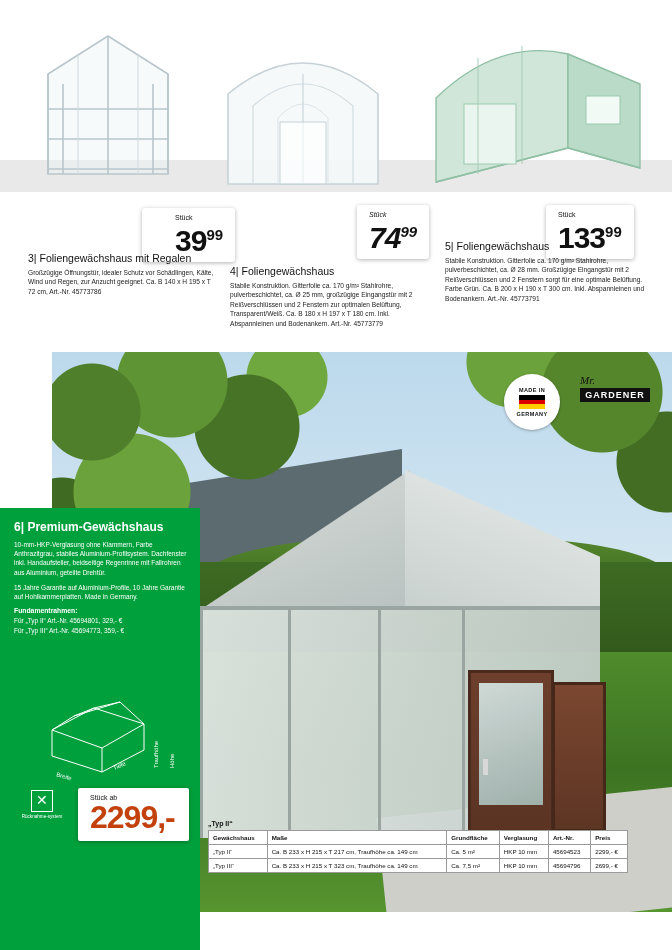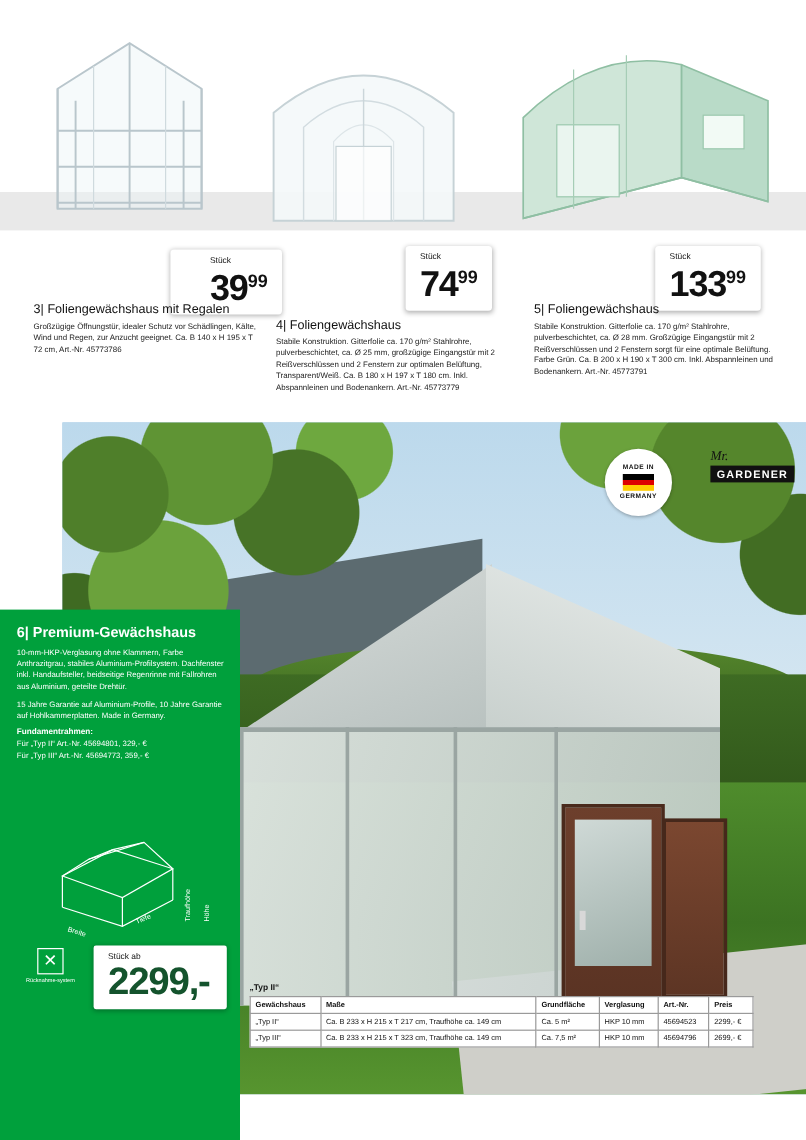--- a/index.html
+++ b/index.html
@@ -27,29 +27,29 @@
   
   .price-tag {
     position:absolute; background:#fff; border-radius:3px;
     box-shadow:0 1px 4px rgba(0,0,0,.30);
     padding:6px 12px 6px 12px; text-align:left;
   }
   .price-tag .stueck { font-size:7px; color:#111; line-height:8px; margin-bottom:-2px; }
   .price-tag .amount { font-weight:bold; font-size:30px; line-height:30px; letter-spacing:-1px; color:#111; }
   .price-tag .amount .cents { font-size:15px; vertical-align:super; letter-spacing:0; }
   .pt3 { left:142px; top:208px;padding-left:33px; }
-  .pt4 { left:338px; top:205px; }
+  .pt4 { left:357px; top:205px;font-style:italic; }
   .pt5 { left:546px; top:205px; }
 
   .prod-block { position:absolute; width:200px; }
   .prod-block h3 { font-size:10.5px; color:#111; font-weight:normal; margin-bottom:4px; }
   .prod-block p  { font-size:6.6px; color:#222; line-height:9.4px; }
   .pb3 { left:28px; top:252px; width:186px; }
   .pb4 { left:230px; top:265px; width:196px; }
-  .pb5 { left:445px; top:252px; width:212px; }
+  .pb5 { left:445px; top:240px; width:212px; }
 
   
   .hero { position:absolute; left:52px; top:352px; width:620px; height:560px;
      background: linear-gradient(#9fc6e4, #cfe3f1); overflow:hidden; }
 
   
   .sky { position:absolute; inset:0; background:linear-gradient(#bcd9ec 0%, #dceaf3 55%, #cfe0ea 100%); }
   .foliage-l { position:absolute; left:-20px; top:-10px; width:330px; height:270px;
      background:
        radial-gradient(circle at 60px 70px, #4f7f2a 0 48px, transparent 49px),
@@ -95,21 +95,21 @@
      background:linear-gradient(#7b4730,#5d3524); border:3px solid #46281b; }
 
   
   .badge-made { position:absolute; left:452px; top:22px; width:56px; height:56px;
      border-radius:50%; background:#fff; box-shadow:0 1px 3px rgba(0,0,0,.3);
      display:flex; flex-direction:column; align-items:center; justify-content:center; }
   .badge-made .t1 { font-size:5.5px; font-weight:bold; color:#111; letter-spacing:.4px;}
   .badge-made .flag { width:26px; height:14px; margin:2px 0;
      background:linear-gradient(#000 0 33.3%, #d00 33.3% 66.6%, #fc0 66.6% 100%); }
   .badge-made .t2 { font-size:5.5px; font-weight:bold; color:#111; letter-spacing:.4px;}
-  .badge-brand { position:absolute; left:528px; top:22px; width:70px; height:44px;margin-left:12px; }
+  .badge-brand { position:absolute; left:528px; top:22px; width:70px; height:44px; }
   .badge-brand .script { font-size:11px; font-style:italic; color:#111; font-family:"Liberation Serif", serif; }
   .badge-brand .bar { margin-top:2px; background:#111; color:#fff; font-size:9px;
      font-weight:bold; letter-spacing:1px; padding:2px 4px; text-align:center; }
 
   
   .green-panel { position:absolute; left:0; top:508px; width:200px; height:513px;
      background:#00a03c; color:#fff; padding:12px 12px 8px 14px; }
   .green-panel h2 { font-size:12px; font-weight:bold; margin-bottom:6px; }
   .green-panel p { font-size:6.5px; line-height:9.2px; margin-bottom:6px; }
   .green-panel .fund-title { font-size:6.8px; font-weight:bold; margin-bottom:2px; }
@@ -121,21 +121,21 @@
 
   
   .recycle { position:absolute; left:14px; top:790px; width:56px; height:40px; color:#fff; }
   .recycle .box { width:22px; height:22px; border:1px solid #fff; position:relative; margin:0 auto; }
   .recycle .box:before { content:"✕"; position:absolute; left:4px; top:1px; font-size:14px; }
   .recycle .cap { font-size:4.6px; text-align:center; line-height:5.6px; margin-top:2px;}
 
   .big-price { position:absolute; left:78px; top:788px; background:#fff;
      box-shadow:0 1px 4px rgba(0,0,0,.3); padding:6px 14px 8px 12px; border-radius:2px;}
   .big-price .stueck { font-size:7px; color:#111; }
-  .big-price .amount { font-size:32px; font-weight:bold; letter-spacing:-1px; color:#14532d; line-height:32px; }
+  .big-price .amount { font-size:32px; font-weight:bold; letter-spacing:-1px; color:#c2410c; line-height:32px; }
 
   
   .table-wrap { position:absolute; left:208px; top:820px; width:420px; }
   .tbl-caption { font-size:7px; font-weight:bold; color:#111; margin-bottom:3px; }
   table { border-collapse:collapse; width:420px; background:#fff; }
   th, td { border:.6px solid #9a9a9a; font-size:6.2px; padding:3px 4px; text-align:left; color:#111; }
   th { font-weight:bold; background:#fff; }
 
   
   .footer { position:absolute; left:0; bottom:0; width:672px; height:38px; background:#fff; }

